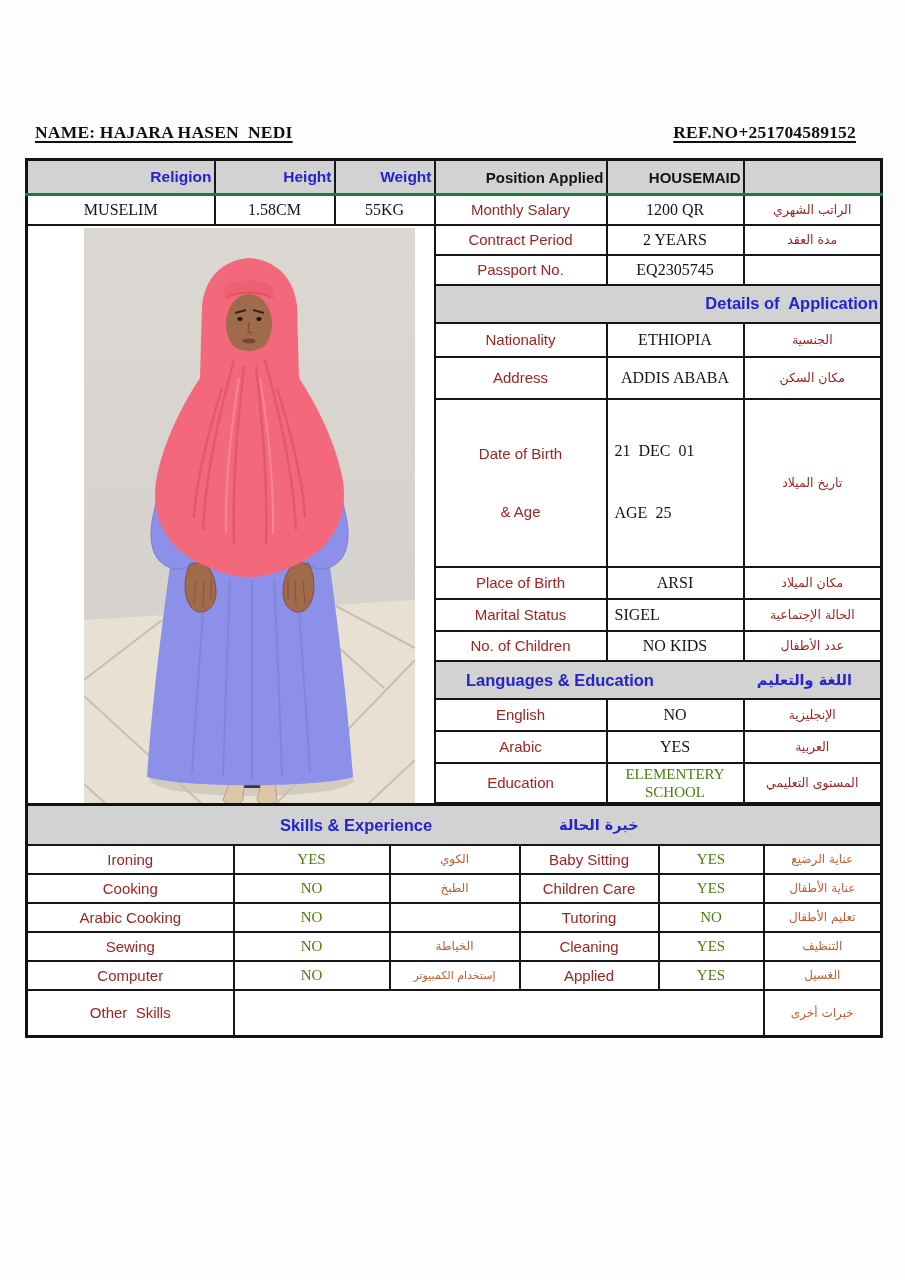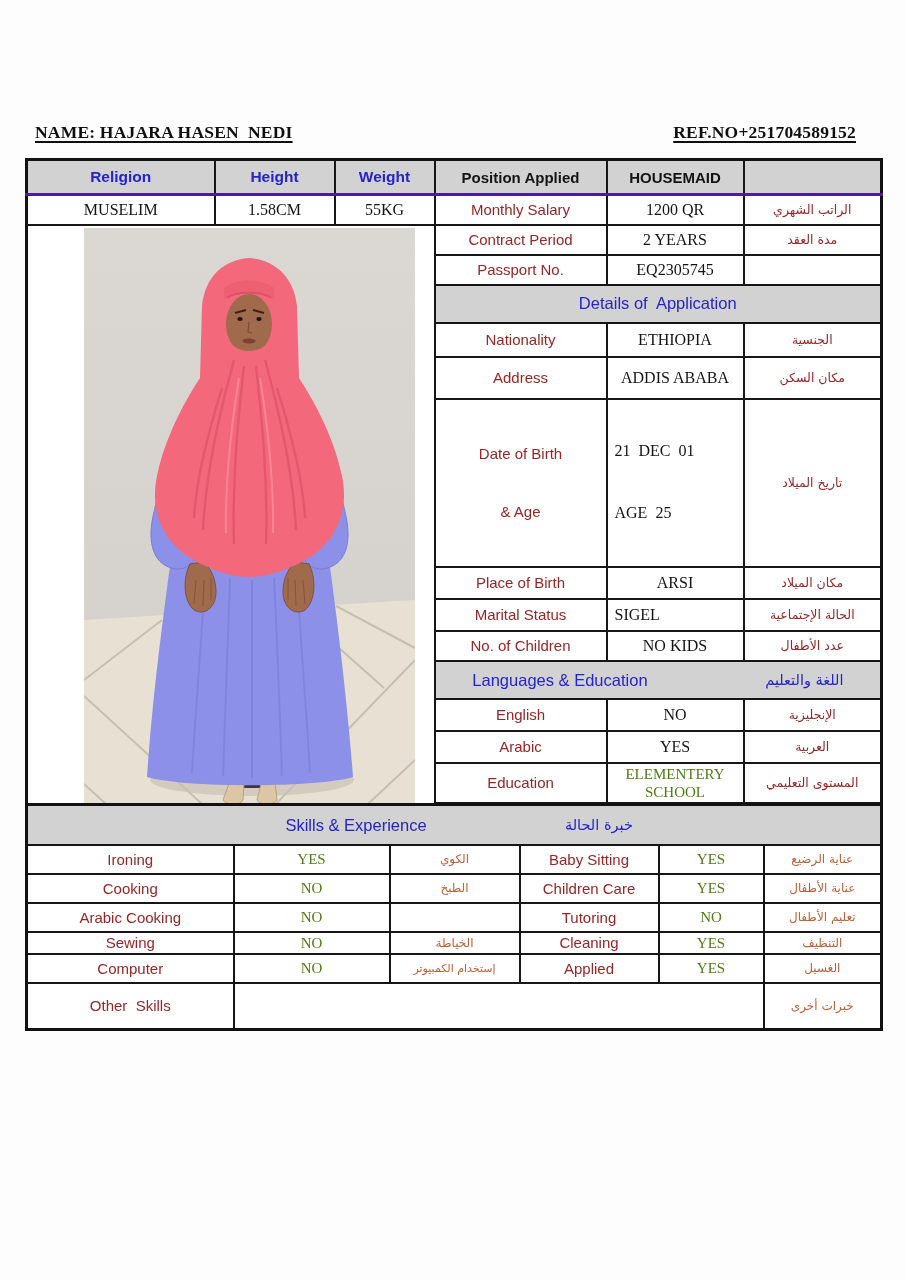--- a/index.html
+++ b/index.html
@@ -18,37 +18,37 @@
   .name-line span{
     text-decoration:underline;text-decoration-thickness:2px;text-underline-offset:3px;
     white-space:pre;letter-spacing:.2px;
   }
 
   
   table{border-collapse:collapse;table-layout:fixed;position:absolute;left:25px;background:#fff;}
   #infoTable{top:158px;width:855px;border:3px solid #121212;}
   #skillsTable{top:803px;width:855px;border:3px solid #121212;padding-left:20px;}
   td,th{border:2px solid #161616;padding:0 2px;text-align:center;vertical-align:middle;overflow:hidden;font-weight:normal;}
-  .hbot{border-bottom:3px solid #4c1d95;}
+  .hbot{border-bottom:3px solid #15803d;text-align:right;}
 
   .gray{background:#d2d2d2;}
   .hdr-blue{color:#2424cb;font-weight:bold;font-size:15.5px;}
   .hdr-blk{color:#141414;font-weight:bold;font-size:15px;}
   .serif{font-family:"Liberation Serif",serif;font-size:16px;color:#141414;white-space:pre-wrap;}
   .serif-sm{font-family:"Liberation Serif",serif;font-size:15px;color:#4d7c0f;white-space:pre-wrap;line-height:1.2;}
   .lbl{color:#9b2424;font-size:15px;white-space:pre-wrap;}
   .lbl-b{color:#9b2424;font-weight:bold;font-size:15px;white-space:pre-wrap;}
   .ar{font-family:"DejaVu Sans",sans-serif;font-size:12.5px;color:#9b2424;direction:rtl;}
   .ar-orange{font-family:"DejaVu Sans",sans-serif;font-size:12px;color:#c05f33;direction:rtl;}
   .left-pad{text-align:left;padding-left:7px;}
   .two-line{line-height:1.3;}
   .two-line span{display:block;}
 
   
-  .banner{background:#d2d2d2;color:#2424cb;font-weight:normal;font-size:16.5px;position:relative;}
+  .banner{background:#d2d2d2;color:#2424cb;font-weight:bold;font-size:16.5px;position:relative;text-align:right;}
   .banner .abs{position:absolute;top:50%;transform:translate(-50%,-50%);white-space:nowrap;}
   .banner .arb{font-family:"DejaVu Sans",sans-serif;font-size:14.5px;direction:rtl;}
   .arb-blue{color:#2424cb;}
   .arb-dark{color:#4a1616;}
 
   
   .photo-cell{vertical-align:top;background:#fff;}
   .photo-wrap{margin:2px 0 0 54px;width:331px;height:576px;}
 </style>
 </head>
@@ -327,21 +327,21 @@
 
     <tr style="height:29px">
       <td class="lbl">Arabic Cooking</td>
       <td class="serif-sm">NO</td>
       <td class="ar-orange"></td>
       <td class="lbl">Tutoring</td>
       <td class="serif-sm">NO</td>
       <td class="ar-orange">تعليم الأطفال</td>
     </tr>
 
-    <tr style="height:22px">
+    <tr style="height:29px">
       <td class="lbl">Sewing</td>
       <td class="serif-sm">NO</td>
       <td class="ar-orange">الخياطة</td>
       <td class="lbl">Cleaning</td>
       <td class="serif-sm">YES</td>
       <td class="ar-orange">التنظيف</td>
     </tr>
 
     <tr style="height:29px">
       <td class="lbl">Computer</td>

